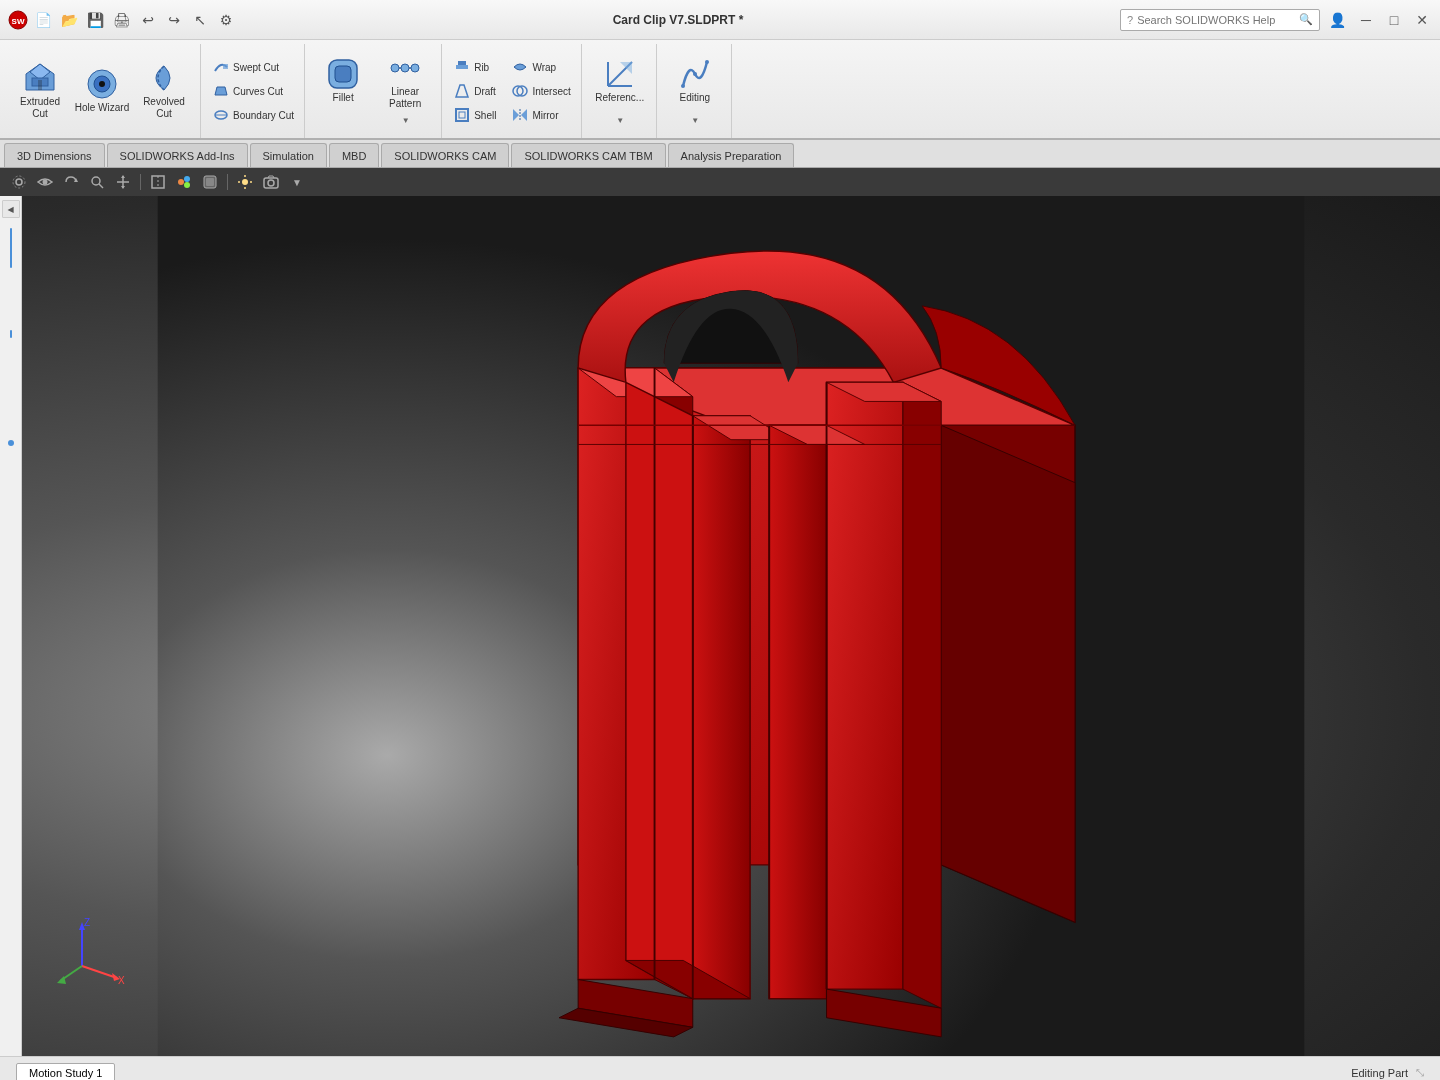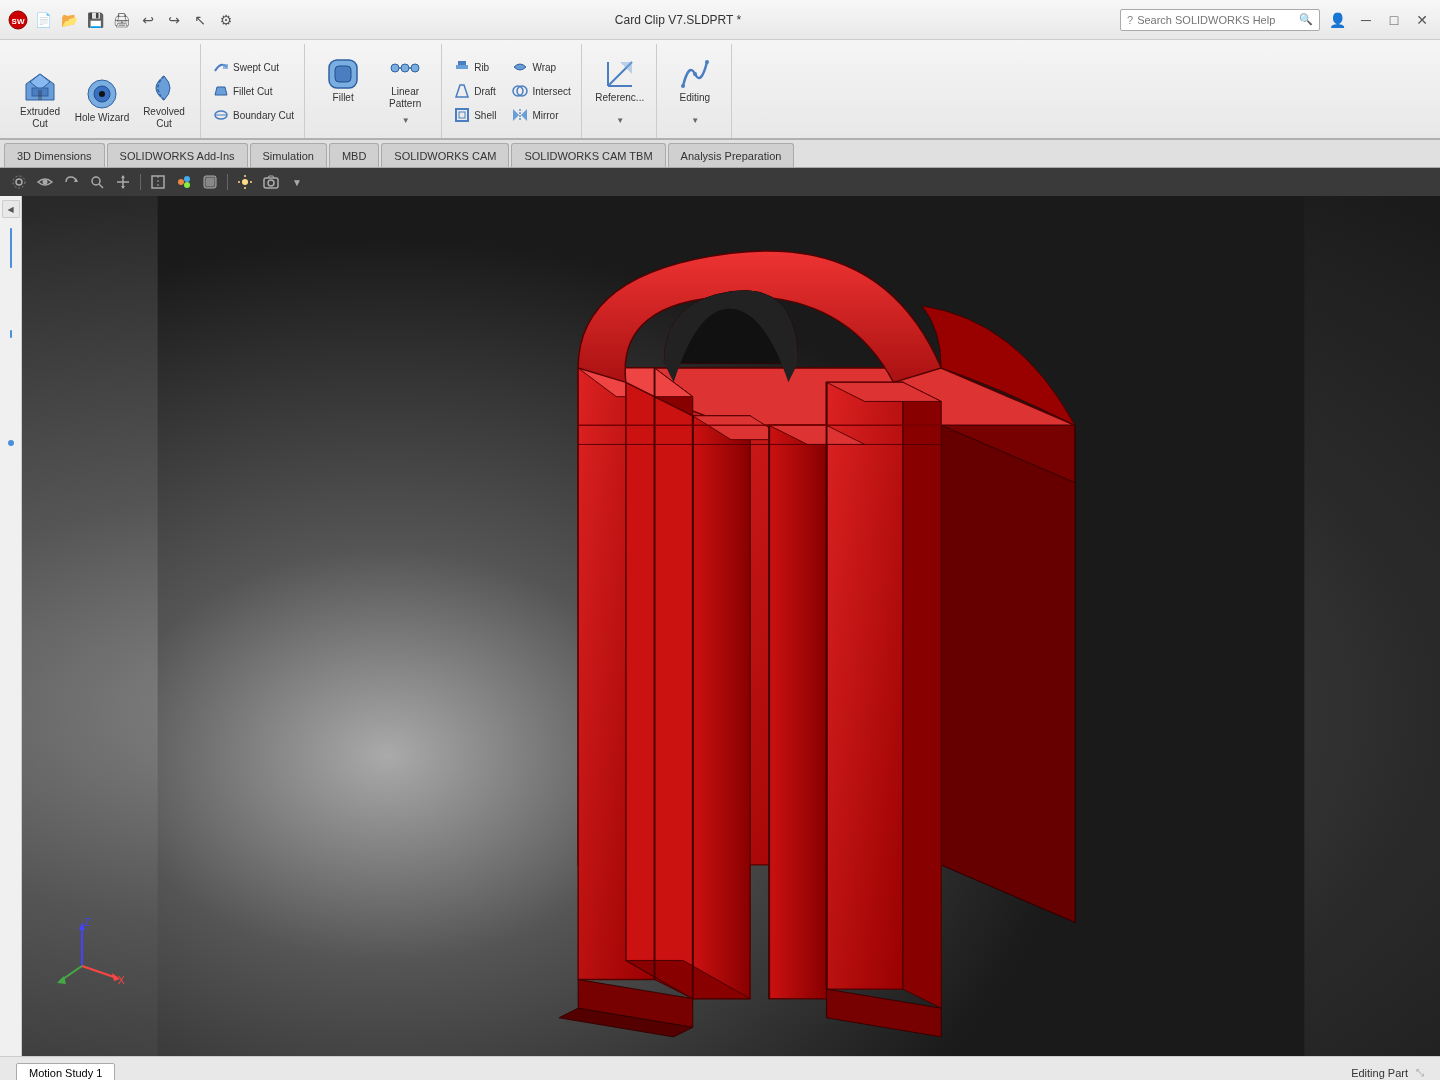--- a/index.html
+++ b/index.html
@@ -9,21 +9,21 @@
     #titlebar {
       height: 40px;
       background: linear-gradient(to bottom, #f8f8f8, #e8e8e8);
       display: flex;
       align-items: center;
       justify-content: space-between;
       border-bottom: 1px solid #ccc;
       padding: 8px 8px;
     }
     #titlebar-left { display: flex; align-items: center; gap: 6px; }
-    #titlebar-center { font-size: 12px; color: #333; font-weight: normal; }
+    #titlebar-center { font-size: 12px; color: #333; font-weight: bold; }
     #titlebar-right { display: flex; align-items: center; gap: 8px; }
 
     .tb-icon { width: 20px; height: 20px; display: inline-flex; align-items: center; justify-content: center; cursor: pointer; font-size: 14px; color: #555; }
 
     .search-box {
       display: flex; align-items: center;
       background: white; border: 1px solid #aaa;
       border-radius: 2px; padding: 2px 6px;
       width: 200px; height: 22px;
     }
@@ -227,21 +227,21 @@
     <div class="tb-icon">👤</div>
     <div class="tb-icon">─</div>
     <div class="tb-icon">□</div>
     <div class="tb-icon">✕</div>
   </div>
 </div>
 
 <div id="ribbon">
 
   <div class="ribbon-group">
-    <div style="display:flex;gap:2px;flex:1;align-items:flex-end;">
+    <div style="display:flex;gap:2px;flex:1;align-items:center;">
       <div class="ribbon-btn-large">
         <div class="icon">
           <svg width="32" height="32" viewBox="0 0 32 32">
             <polygon points="16,2 30,12 30,28 2,28 2,12" fill="#6a9ed8" stroke="#3060a0" stroke-width="1"></polygon>
             <polygon points="16,2 26,10 16,18 6,10" fill="#8ab8f0" stroke="#3060a0" stroke-width="1"></polygon>
             <rect x="8" y="16" width="16" height="8" fill="#4a7ec0" stroke="#3060a0" stroke-width="1"></rect>
             <polygon points="14,28 14,18 18,18 18,28" fill="#222" opacity="0.3"></polygon>
           </svg>
         </div>
         <span>Extruded Cut</span>
@@ -278,21 +278,21 @@
             </svg>
         </div>
         <span>Swept Cut</span>
       </div>
       <div class="ribbon-btn-small">
         <div class="icon-sm">
           <svg width="16" height="16" viewBox="0 0 16 16">
               <polygon points="2,12 4,4 12,4 14,12" fill="#6a9ed8" stroke="#3060a0" stroke-width="1"></polygon>
             </svg>
         </div>
-        <span>Fillet Cut</span>
+        <span>Curves Cut</span>
       </div>
       <div class="ribbon-btn-small">
         <div class="icon-sm">
           <svg width="16" height="16" viewBox="0 0 16 16">
               <ellipse cx="8" cy="8" rx="6" ry="4" fill="none" stroke="#4a7ec0" stroke-width="1.5"></ellipse>
               <line x1="2" y1="8" x2="14" y2="8" stroke="#4a7ec0" stroke-width="1"></line>
             </svg>
         </div>
         <span>Boundary Cut</span>
       </div>

